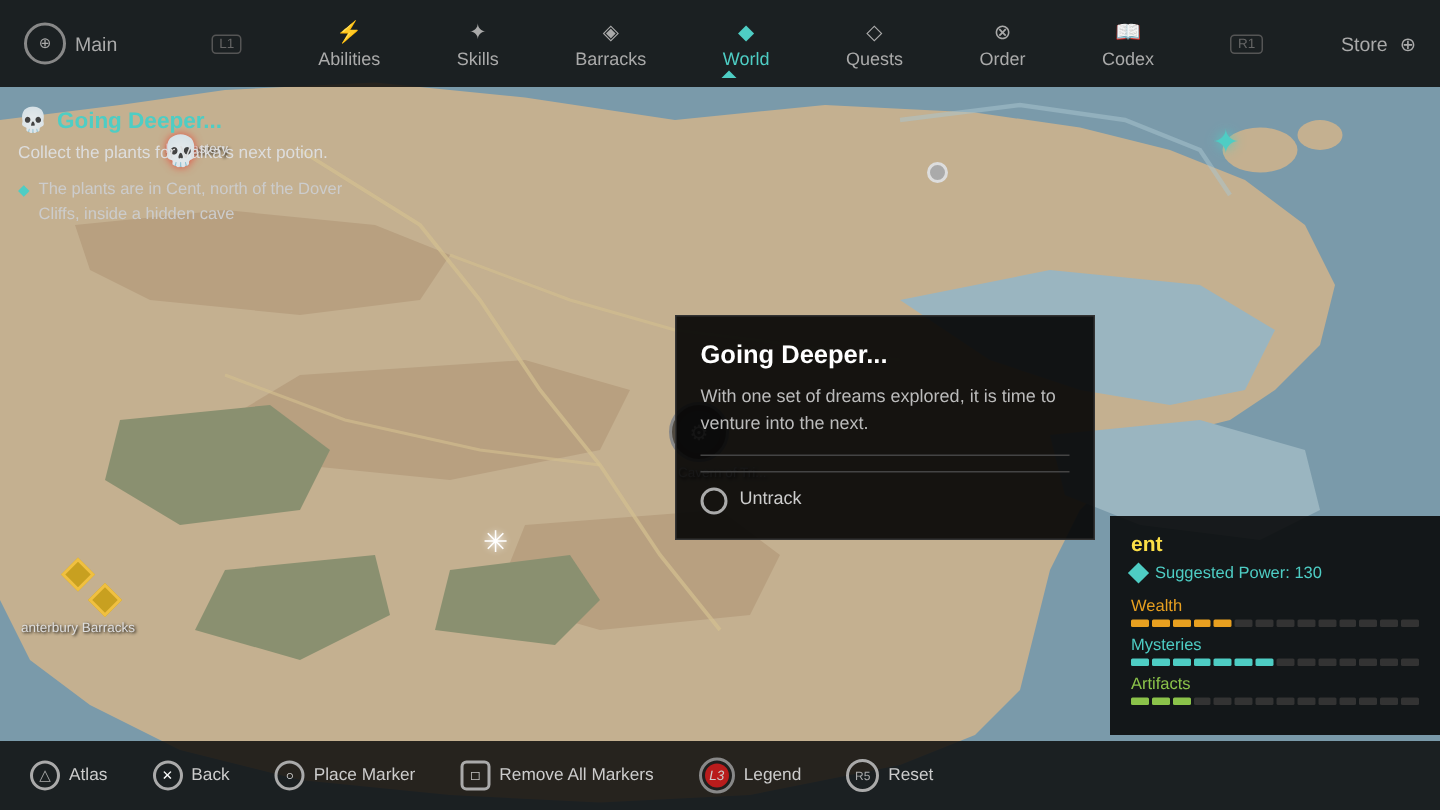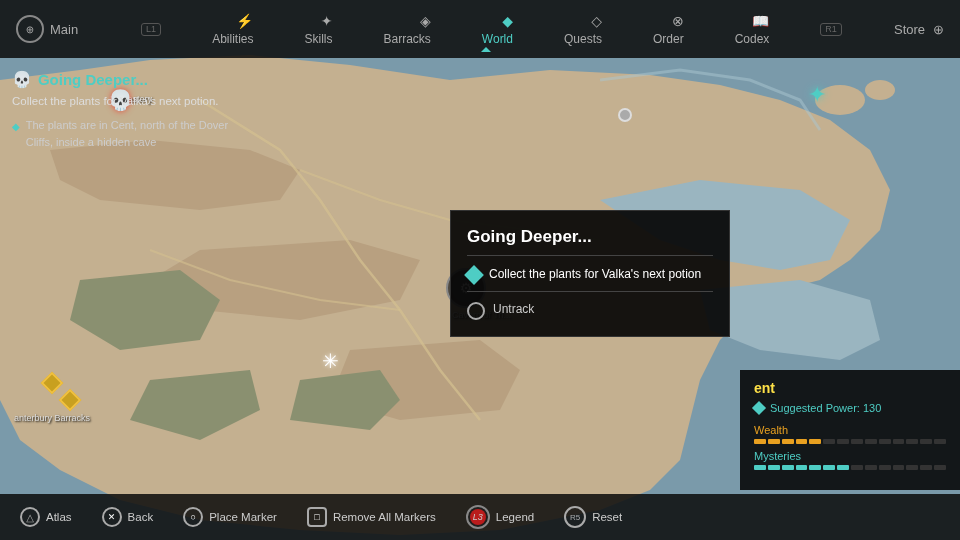--- a/index.html
+++ b/index.html
@@ -64,21 +64,21 @@
       flex: 1;
       display: flex;
       align-items: center;
       justify-content: center;
       gap: 28px;
     }
 
     .nav-item {
       display: flex;
       flex-direction: column;
-      align-items: flex-end;
+      align-items: center;
       gap: 3px;
       color: #aaa;
       font-size: 12px;
       cursor: pointer;
       position: relative;
       padding-left: 23px;
     }
 
     .nav-item .btn-label {
       font-size: 9px;
@@ -548,25 +548,22 @@
   </div>
   <div id="quest-desc">Collect the plants for Valka's next potion.</div>
   <div class="quest-objective">
     <span class="quest-bullet">◆</span>
     <span>The plants are in Cent, north of the Dover Cliffs, inside a hidden cave</span>
   </div>
 </div>
 
 <div id="quest-popup">
   <div id="popup-title">Going Deeper...</div>
+  <div id="popup-desc">With one set of dreams explored, it is time to venture into the next.</div>
   <div class="popup-divider"></div>
-  <div class="popup-action">
-    <div class="popup-action-icon"></div>
-    <div class="popup-action-text">Collect the plants for Valka's next potion</div>
-  </div>
   <div class="popup-divider"></div>
   <div class="popup-untrack">
     <div class="circle-btn"></div>
     <span class="popup-untrack-text">Untrack</span>
   </div>
 </div>
 
 <div id="region-panel">
   <div id="region-name">ent</div>
   <div class="region-power">
@@ -607,20 +604,39 @@
         <div class="stat-bar-seg stat-empty"></div>
         <div class="stat-bar-seg stat-empty"></div>
         <div class="stat-bar-seg stat-empty"></div>
         <div class="stat-bar-seg stat-empty"></div>
         <div class="stat-bar-seg stat-empty"></div>
         <div class="stat-bar-seg stat-empty"></div>
         <div class="stat-bar-seg stat-empty"></div>
       </div>
   </div>
 
+  <div class="stat-row">
+    <div class="stat-label stat-label-artifacts">Artifacts</div>
+    <div class="stat-bar-container" id="artifacts-bar">
+        <div class="stat-bar-seg artifacts-color"></div>
+        <div class="stat-bar-seg artifacts-color"></div>
+        <div class="stat-bar-seg artifacts-color"></div>
+        <div class="stat-bar-seg stat-empty"></div>
+        <div class="stat-bar-seg stat-empty"></div>
+        <div class="stat-bar-seg stat-empty"></div>
+        <div class="stat-bar-seg stat-empty"></div>
+        <div class="stat-bar-seg stat-empty"></div>
+        <div class="stat-bar-seg stat-empty"></div>
+        <div class="stat-bar-seg stat-empty"></div>
+        <div class="stat-bar-seg stat-empty"></div>
+        <div class="stat-bar-seg stat-empty"></div>
+        <div class="stat-bar-seg stat-empty"></div>
+        <div class="stat-bar-seg stat-empty"></div>
+      </div>
+  </div>
 </div>
 
 <div id="bottom-bar">
 
   <div class="bottom-action">
     <div class="btn-triangle">△</div>
     <span>Atlas</span>
   </div>
 
   <div class="bottom-action">

